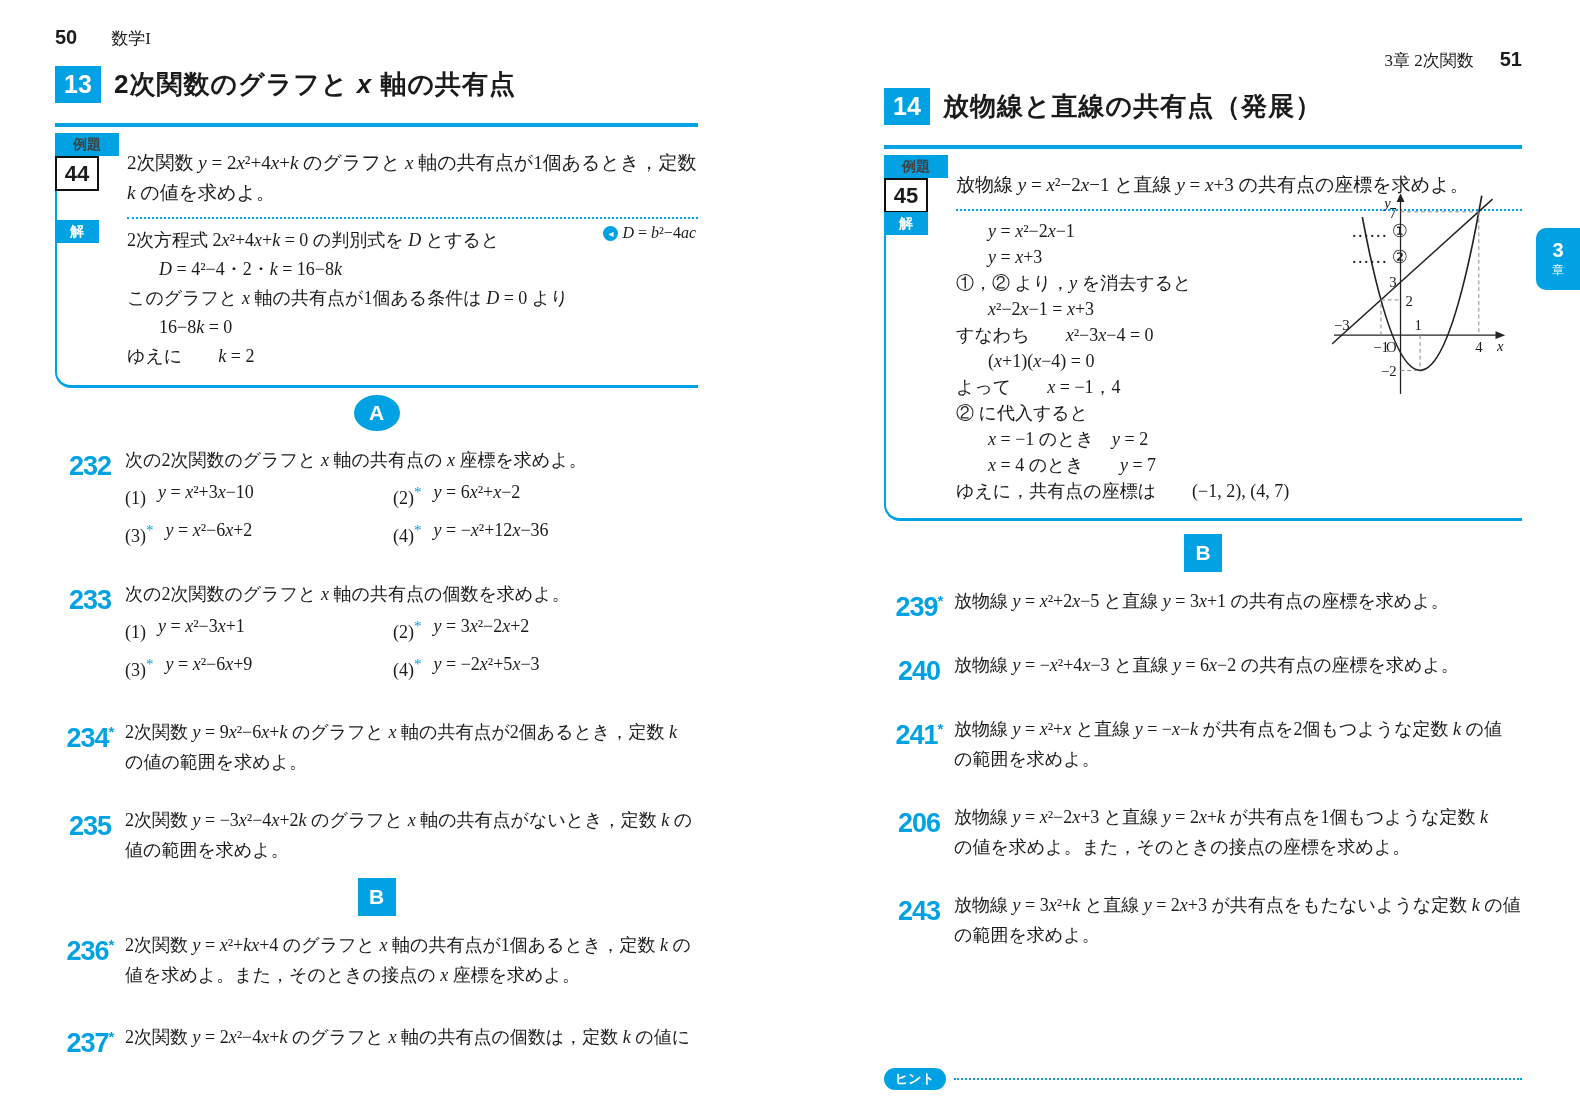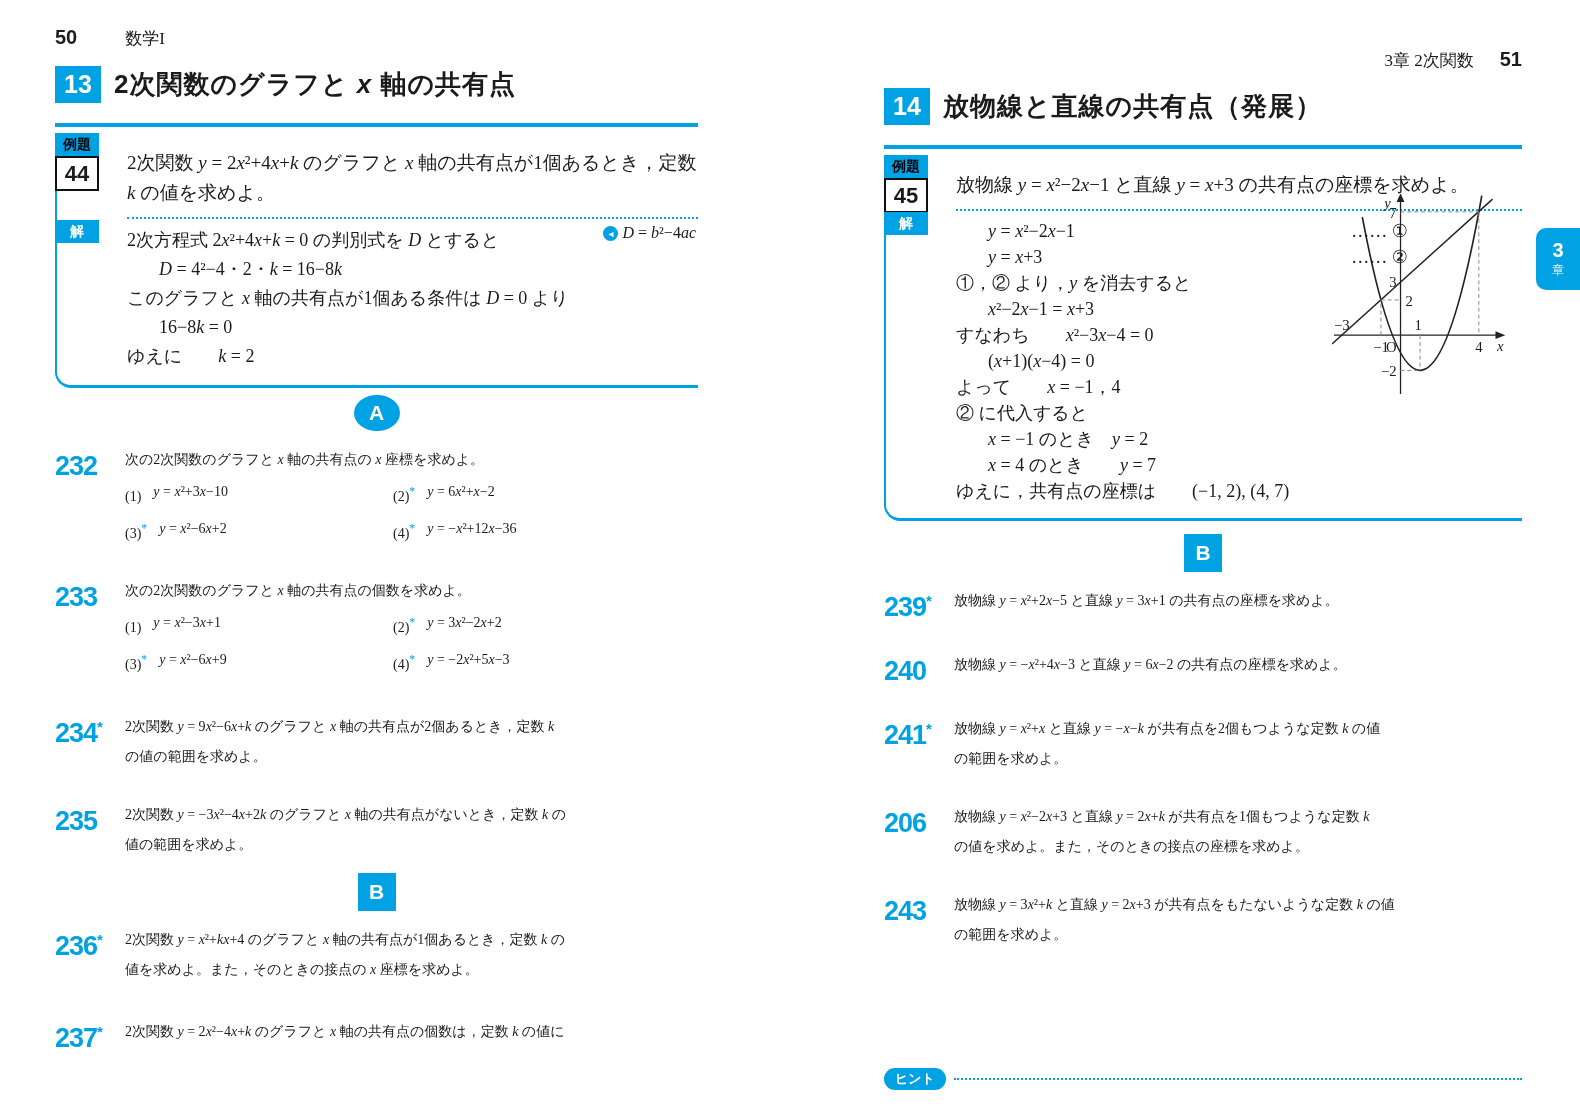--- a/index.html
+++ b/index.html
@@ -4,34 +4,34 @@
 <style>
   :root{ --blue:#00a2e3; --ink:#1b1b1b; }
   html,body{margin:0;padding:0;background:#fff;}
   .spread{position:relative;width:1580px;height:1118px;background:#ffffff;overflow:hidden;
           color:var(--ink);font-family:"Liberation Serif","DejaVu Serif",serif;}
   .page{position:absolute;top:26px;}
   .page-left{left:55px;width:643px;}
   .page-right{left:884px;width:638px;margin-top:22px;}
 
   
-  .pagehead{display:flex;align-items:baseline;gap:48px;font-size:17px;height:22px;}
+  .pagehead{display:flex;align-items:baseline;gap:34px;font-size:17px;height:22px;}
   .pagehead.right{justify-content:flex-end;gap:26px;}
   .folio{font-family:"Liberation Sans","DejaVu Sans",sans-serif;font-weight:bold;font-size:20px;}
 
   
   .secbar{display:flex;align-items:center;gap:13px;margin-top:18px;border-bottom:4px solid var(--blue);padding-bottom:20px;}
   .secnum{background:var(--blue);color:#fff;font:bold 25px "Liberation Sans","DejaVu Sans",sans-serif;
           width:46px;height:37px;display:flex;align-items:center;justify-content:center;flex:0 0 auto;}
   .sectitle{margin:0;font:bold 26px "Liberation Sans","DejaVu Sans",sans-serif;letter-spacing:1px;}
 
   
   .example{position:relative;margin-top:9px;border-left:2px solid var(--blue);border-bottom:3px solid var(--blue);
            border-bottom-left-radius:16px;padding:12px 0 14px 70px;}
-  .exbadge{position:absolute;left:-2px;top:-3px;width:44px;height:23px;background:var(--blue);color:#000000;
+  .exbadge{position:absolute;left:-2px;top:-3px;width:64px;height:23px;background:var(--blue);color:#404040;
            font:bold 14px "Liberation Sans","DejaVu Sans",sans-serif;display:flex;align-items:center;justify-content:center;}
   .exnum{position:absolute;left:-2px;top:20px;width:40px;height:31px;background:#fff;border:2px solid #111;
          font:bold 22px "Liberation Sans","DejaVu Sans",sans-serif;display:flex;align-items:center;justify-content:center;}
   .solvebadge{position:absolute;left:-2px;width:44px;height:23px;background:var(--blue);color:#fff;
          font:bold 14px "Liberation Sans","DejaVu Sans",sans-serif;display:flex;align-items:center;justify-content:center;}
   .ex-left .solvebadge{top:84px;}
   .ex-right .solvebadge{top:54px;}
   .exprob{font-size:19px;line-height:30px;}
   .dotsep{border-top:2px dotted var(--blue);margin:9px 0 7px;}
   .exsol{font-size:18px;line-height:29px;}
@@ -46,23 +46,23 @@
   .abadge{width:46px;height:36px;border-radius:50%;background:var(--blue);color:#fff;
           font:bold 21px "Liberation Sans","DejaVu Sans",sans-serif;display:flex;align-items:center;justify-content:center;margin:7px auto 0;}
   .bbadge{width:38px;height:38px;background:var(--blue);color:#fff;
           font:bold 21px "Liberation Sans","DejaVu Sans",sans-serif;display:flex;align-items:center;justify-content:center;margin:13px auto 0;}
 
   
   .problem{display:flex;margin-top:28px;}
   .problem.tight{margin-top:14px;}
   .problem.wide{margin-top:32px;}
   .pno{width:70px;flex:0 0 auto;color:var(--blue);
-       font:bold 27px "Liberation Sans","DejaVu Sans",sans-serif;letter-spacing:-1px;line-height:30px;}
+       font:bold 27px "Liberation Sans","DejaVu Sans",sans-serif;letter-spacing:-1px;line-height:30px;text-align:center;}
   .pno sup{font-size:15px;vertical-align:super;}
-  .pbody{flex:1;font-size:14px;line-height:30px;}
+  .pbody{flex:1;font-size:18px;line-height:30px;}
   .items{display:grid;margin-top:2px;row-gap:2px;}
   .cols2{grid-template-columns:268px auto;}
   .item{display:flex;gap:12px;}
   .ilabel{flex:0 0 auto;}
   .istar,.pstar{color:var(--blue);}
 
   
   .graph45{position:absolute;right:4px;top:36px;}
   svg text{font-family:"Liberation Serif","DejaVu Serif",serif;font-size:15px;fill:#1b1b1b;}
   svg text.it{font-style:italic;}

